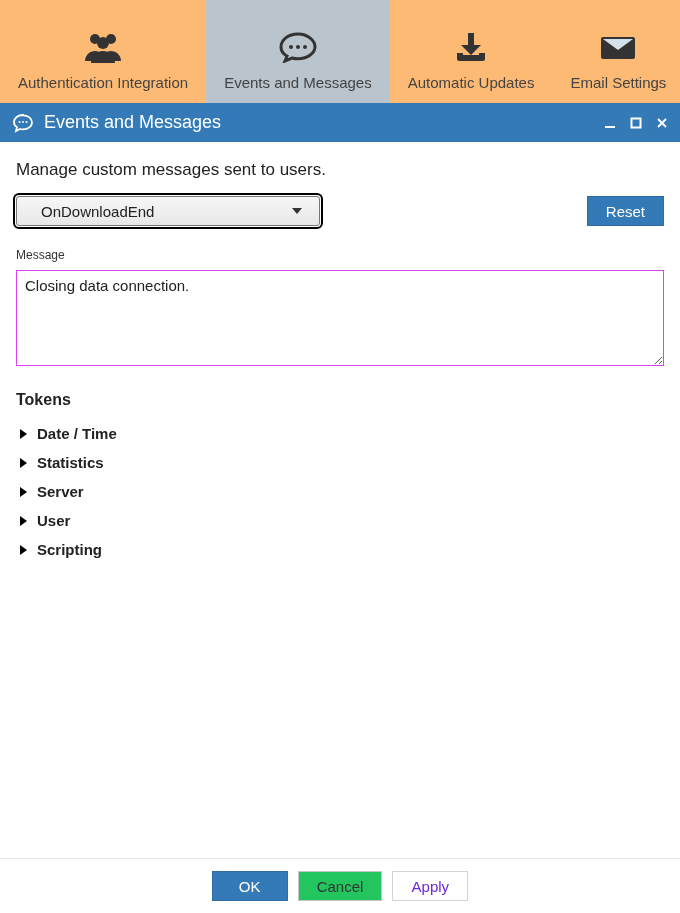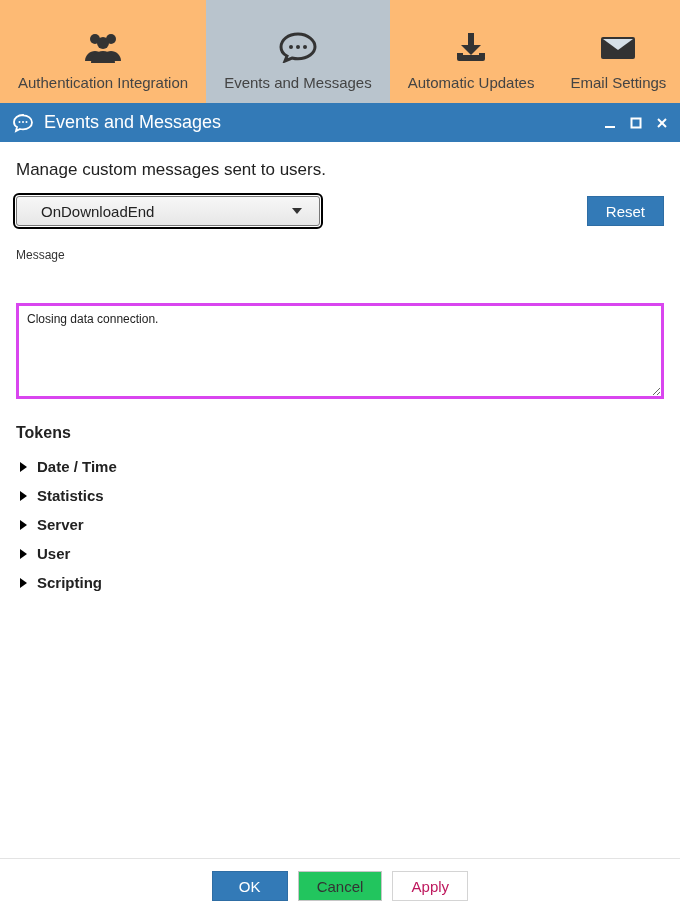--- a/index.html
+++ b/index.html
@@ -36,24 +36,24 @@
     color:#222;
   }
   .selectwrap::after{
     content:""; position:absolute; right:18px; top:12px; width:0;height:0;
     border-left:5px solid transparent; border-right:5px solid transparent; border-top:6px solid #333;
     pointer-events:none;
   }
   .btn { display:inline-flex; align-items:center; justify-content:center; height:30px; padding:0 18px; font-size:15px; cursor:pointer; border:1px solid; }
   .btn-primary { background:#337ab7; color:#fff; border-color:#2e6da4; }
   .btn-default { background:#22c55e; color:#333; border-color:#c6c6c6; }
-  .btn-disabled { background:#fff; color:#be185d; border-color:#d4d4d4; cursor:default; }
+  .btn-disabled { background:#fff; color:#6d28d9; border-color:#d4d4d4; cursor:default; }
 
   .field-label { font-size:12px; margin-bottom:8px; color:#333; }
-  textarea.msg { width:100%; height:96px; resize:both; border:3px solid #d946ef; padding:6px 8px; font-family:inherit; font-size:12px; color:#222;margin-top:33px; }
+  textarea.msg { width:100%; height:96px; resize:both; border:1px solid #d946ef; padding:6px 8px; font-family:inherit; font-size:15px; color:#222; }
 
   .tokens-head { font-weight:bold; font-size:16px; margin-top:22px; margin-bottom:10px; }
   .token-list { list-style:none; margin:0; padding:0; }
   .token-list li { display:flex; align-items:center; gap:10px; padding:6px 0 6px 4px; cursor:pointer; font-weight:bold; font-size:15px; }
   .tri { width:0;height:0;border-top:5px solid transparent;border-bottom:5px solid transparent;border-left:7px solid #000; }
 
   
   .actionbar { border-top:1px solid #e3e3e3; padding:12px 16px; display:flex; justify-content:center; gap:10px; }
   .actionbar .btn { min-width:76px; }
 </style>

